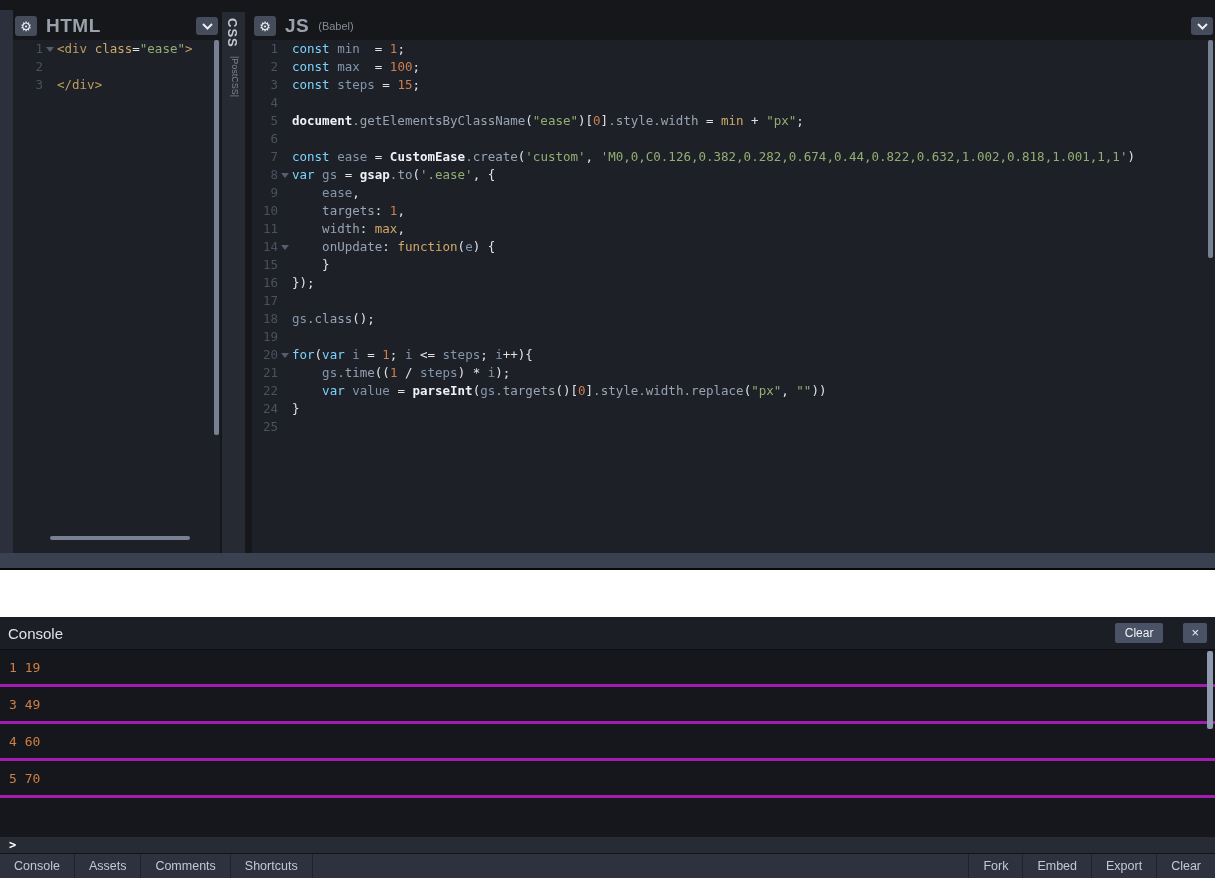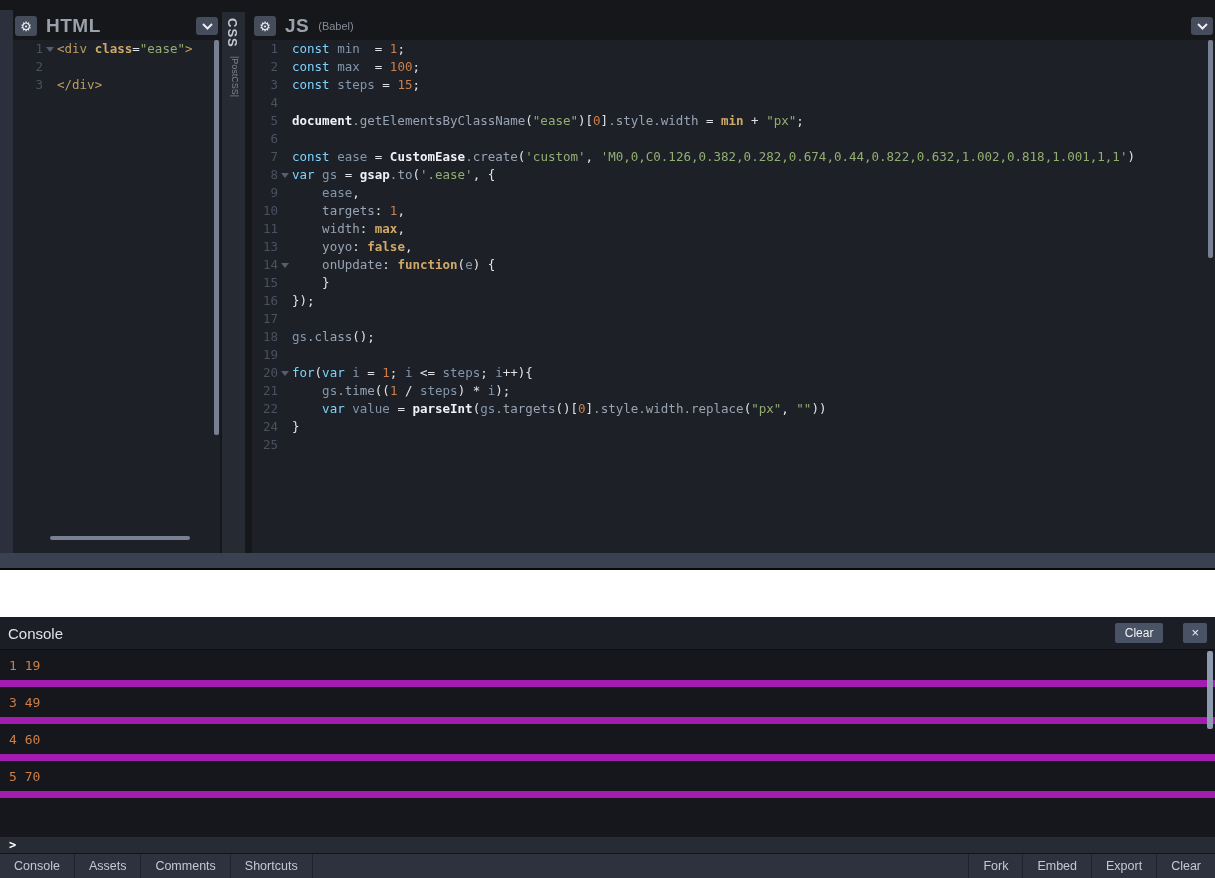--- a/index.html
+++ b/index.html
@@ -19,21 +19,21 @@
   .panel-subtitle { font-size:11px; color:#868c97; }
   .chev-btn { width:22px; height:18px; background:#454c5c; border-radius:3px; display:flex; align-items:center; justify-content:center; margin-left:auto; cursor:pointer; }
   .editor { position:absolute; left:0; right:0; top:28px; bottom:0; background:#1d2027; overflow:hidden; }
   .code-line { display:flex; height:18px; line-height:18px; font-family:"DejaVu Sans Mono","Liberation Mono",monospace; font-size:12.5px; white-space:pre; }
   .ln { width:26px; text-align:right; color:#4a5160; flex:none; }
   .fold { width:12px; flex:none; position:relative; }
   .fold.on::after { content:""; position:absolute; left:3px; top:7px; border-left:4px solid transparent; border-right:4px solid transparent; border-top:5px solid #565d6c; }
   .lt { padding-left:2px; }
 
   .tk-k  { color:#7dd3fc; }
-  .tk-kb { color:#cfa968; font-weight:bold; }
+  .tk-kb { color:#cfa968; font-weight:normal; }
   .tk-t  { color:#bf9d5f; }
   .tk-v  { color:#8496ac; }
   .tk-p  { color:#98a3b3; }
   .tk-b  { color:#eef1f5; font-weight:bold; }
   .tk-n  { color:#cd7f4d; }
   .tk-s  { color:#93ae72; }
   .tk-o  { color:#dfe3e8; }
 
   .html-panel { left:13px; width:207px; }
   .html-panel .ln { width:30px; }
@@ -49,21 +49,21 @@
   .js-vsb { left:956px; top:28px; width:5px; height:218px; }
 
   
   .preview { position:absolute; left:0; top:570px; width:1215px; height:47px; background:#ffffff; }
   .console-header { position:absolute; left:0; top:617px; width:1215px; height:33px; background:#1b1e24; display:flex; align-items:center; padding:0 8px; border-bottom:1px solid #0c0d10; }
   .console-title { font-size:15px; color:#dfe2e8; font-weight:500; }
   .console-actions { margin-left:auto; display:flex; gap:20px; }
   .btn { background:#4a5365; color:#f0f2f5; font-size:12px; border:none; border-radius:2px; padding:3px 10px; cursor:pointer; font-family:"Liberation Sans",sans-serif; }
   .btn.close { padding:3px 8px; font-size:13px; line-height:12px; }
   .console-body { position:absolute; left:0; top:650px; width:1215px; height:187px; background:#15171c; }
-  .console-row { height:37px; display:flex; align-items:center; padding-left:9px; border-bottom:7px solid #a21caf; font-family:"DejaVu Sans Mono","Liberation Mono",monospace; font-size:13px; color:#cd7f47; }
+  .console-row { height:37px; display:flex; align-items:center; padding-left:9px; border-bottom:3px solid #a21caf; font-family:"DejaVu Sans Mono","Liberation Mono",monospace; font-size:13px; color:#cd7f47; }
   .console-vsb { position:absolute; right:2px; top:1px; width:6px; height:78px; background:#8f99b0; border-radius:2px; cursor:pointer; }
   .console-prompt { position:absolute; left:0; top:837px; width:1215px; height:16px; background:#272b34; display:flex; align-items:center; padding-left:9px; font-family:"DejaVu Sans Mono","Liberation Mono",monospace; font-size:12px; font-weight:bold; color:#ffffff; cursor:text; }
 
   
   .footer { position:absolute; left:0; top:853px; width:1215px; height:25px; background:#2d323e; display:flex; align-items:stretch; border-top:1px solid #12141a; }
   .footer-tab { display:flex; align-items:center; padding:0 14px; font-size:12.5px; color:#c2c9d4; border-right:1px solid #1e222b; cursor:pointer; }
   .footer-spacer { flex:1; }
   .footer-tab.right { border-right:none; border-left:1px solid #1e222b; }
 </style>
 </head>
@@ -120,21 +120,20 @@
           <div class="code-line"><span class="ln">2</span><span class="fold"></span><span class="lt"><span class="tk-k">const</span><span class="tk-o"> </span><span class="tk-v">max</span><span class="tk-o">  = </span><span class="tk-n">100</span><span class="tk-o">;</span></span></div>
           <div class="code-line"><span class="ln">3</span><span class="fold"></span><span class="lt"><span class="tk-k">const</span><span class="tk-o"> </span><span class="tk-v">steps</span><span class="tk-o"> = </span><span class="tk-n">15</span><span class="tk-o">;</span></span></div>
           <div class="code-line"><span class="ln">4</span><span class="fold"></span><span class="lt"></span></div>
           <div class="code-line"><span class="ln">5</span><span class="fold"></span><span class="lt"><span class="tk-b">document</span><span class="tk-p">.getElementsByClassName</span><span class="tk-o">(</span><span class="tk-s">"ease"</span><span class="tk-o">)[</span><span class="tk-n">0</span><span class="tk-o">]</span><span class="tk-p">.style</span><span class="tk-p">.width</span><span class="tk-o"> = </span><span class="tk-kb">min</span><span class="tk-o"> + </span><span class="tk-s">"px"</span><span class="tk-o">;</span></span></div>
           <div class="code-line"><span class="ln">6</span><span class="fold"></span><span class="lt"></span></div>
           <div class="code-line"><span class="ln">7</span><span class="fold"></span><span class="lt"><span class="tk-k">const</span><span class="tk-o"> </span><span class="tk-v">ease</span><span class="tk-o"> = </span><span class="tk-b">CustomEase</span><span class="tk-p">.create</span><span class="tk-o">(</span><span class="tk-s">'custom'</span><span class="tk-o">, </span><span class="tk-s">'M0,0,C0.126,0.382,0.282,0.674,0.44,0.822,0.632,1.002,0.818,1.001,1,1'</span><span class="tk-o">)</span></span></div>
           <div class="code-line"><span class="ln">8</span><span class="fold on"></span><span class="lt"><span class="tk-k">var</span><span class="tk-o"> </span><span class="tk-v">gs</span><span class="tk-o"> = </span><span class="tk-b">gsap</span><span class="tk-p">.to</span><span class="tk-o">(</span><span class="tk-s">'.ease'</span><span class="tk-o">, {</span></span></div>
           <div class="code-line"><span class="ln">9</span><span class="fold"></span><span class="lt"><span class="tk-o">    </span><span class="tk-v">ease</span><span class="tk-o">,</span></span></div>
           <div class="code-line"><span class="ln">10</span><span class="fold"></span><span class="lt"><span class="tk-o">    </span><span class="tk-p">targets</span><span class="tk-o">: </span><span class="tk-n">1</span><span class="tk-o">,</span></span></div>
           <div class="code-line"><span class="ln">11</span><span class="fold"></span><span class="lt"><span class="tk-o">    </span><span class="tk-p">width</span><span class="tk-o">: </span><span class="tk-kb">max</span><span class="tk-o">,</span></span></div>
-          <div class="code-line"><span class="ln">13</span><span class="fold"></span><span class="lt"><span class="tk-o">    </span><span class="tk-p">yoyo</span><span class="tk-o">: </span><span class="tk-kb">false</span><span class="tk-o">,</span></span></div>
           <div class="code-line"><span class="ln">14</span><span class="fold on"></span><span class="lt"><span class="tk-o">    </span><span class="tk-p">onUpdate</span><span class="tk-o">: </span><span class="tk-kb">function</span><span class="tk-o">(</span><span class="tk-v">e</span><span class="tk-o">) {</span></span></div>
           <div class="code-line"><span class="ln">15</span><span class="fold"></span><span class="lt"><span class="tk-o">    }</span></span></div>
           <div class="code-line"><span class="ln">16</span><span class="fold"></span><span class="lt"><span class="tk-o">});</span></span></div>
           <div class="code-line"><span class="ln">17</span><span class="fold"></span><span class="lt"></span></div>
           <div class="code-line"><span class="ln">18</span><span class="fold"></span><span class="lt"><span class="tk-v">gs</span><span class="tk-p">.class</span><span class="tk-o">();</span></span></div>
           <div class="code-line"><span class="ln">19</span><span class="fold"></span><span class="lt"></span></div>
           <div class="code-line"><span class="ln">20</span><span class="fold on"></span><span class="lt"><span class="tk-k">for</span><span class="tk-o">(</span><span class="tk-k">var</span><span class="tk-o"> </span><span class="tk-v">i</span><span class="tk-o"> = </span><span class="tk-n">1</span><span class="tk-o">; </span><span class="tk-v">i</span><span class="tk-o"> &lt;= </span><span class="tk-v">steps</span><span class="tk-o">; </span><span class="tk-v">i</span><span class="tk-o">++){</span></span></div>
           <div class="code-line"><span class="ln">21</span><span class="fold"></span><span class="lt"><span class="tk-o">    </span><span class="tk-v">gs</span><span class="tk-p">.time</span><span class="tk-o">((</span><span class="tk-n">1</span><span class="tk-o"> / </span><span class="tk-v">steps</span><span class="tk-o">) * </span><span class="tk-v">i</span><span class="tk-o">);</span></span></div>
           <div class="code-line"><span class="ln">22</span><span class="fold"></span><span class="lt"><span class="tk-o">    </span><span class="tk-k">var</span><span class="tk-o"> </span><span class="tk-v">value</span><span class="tk-o"> = </span><span class="tk-b">parseInt</span><span class="tk-o">(</span><span class="tk-v">gs</span><span class="tk-p">.targets</span><span class="tk-o">()[</span><span class="tk-n">0</span><span class="tk-o">]</span><span class="tk-p">.style</span><span class="tk-p">.width</span><span class="tk-p">.replace</span><span class="tk-o">(</span><span class="tk-s">"px"</span><span class="tk-o">, </span><span class="tk-s">""</span><span class="tk-o">))</span></span></div>
           <div class="code-line"><span class="ln">24</span><span class="fold"></span><span class="lt"><span class="tk-o">}</span></span></div>

